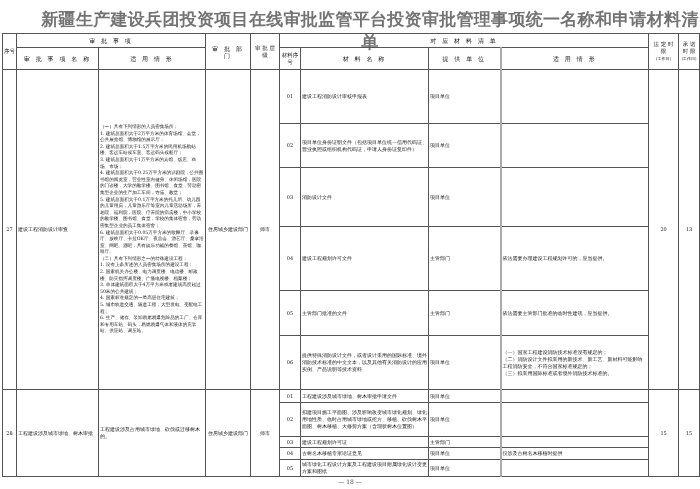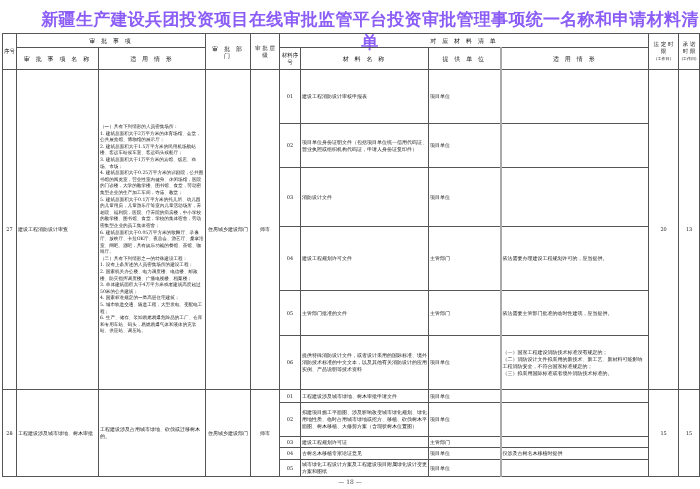--- a/index.html
+++ b/index.html
@@ -1,21 +1,21 @@
 <!DOCTYPE html>
 <html><head>
 <meta charset="utf-8">
 <style>
   * { box-sizing: border-box; margin: 0; padding: 0; }
   html, body { width: 700px; height: 489px; background: #ffffff; overflow: hidden; }
   body { font-family: "DejaVu Serif", "Liberation Serif", serif; color: #1a1a1a; position: relative; }
   .title {
     position: absolute; left: 0; top: 8px; width: 700px; text-align: center;
     font-family: "DejaVu Sans", "Liberation Sans", sans-serif;
-    font-size: 17px; font-weight: bold; letter-spacing: 0.3px; color: #8b5cf6; padding-left: 40px;
+    font-size: 17px; font-weight: bold; letter-spacing: 0.3px; color: #737373; padding-left: 40px;
   }
   table.main {
     position: absolute; left: 2px; top: 33px; width: 697px;
     border-collapse: collapse; table-layout: fixed;
   }
   table.main td, table.main th {
     border: 1px solid #555;
     font-size: 5px; line-height: 7px; font-weight: normal; vertical-align: middle;
     padding: 0 1px;
   }

